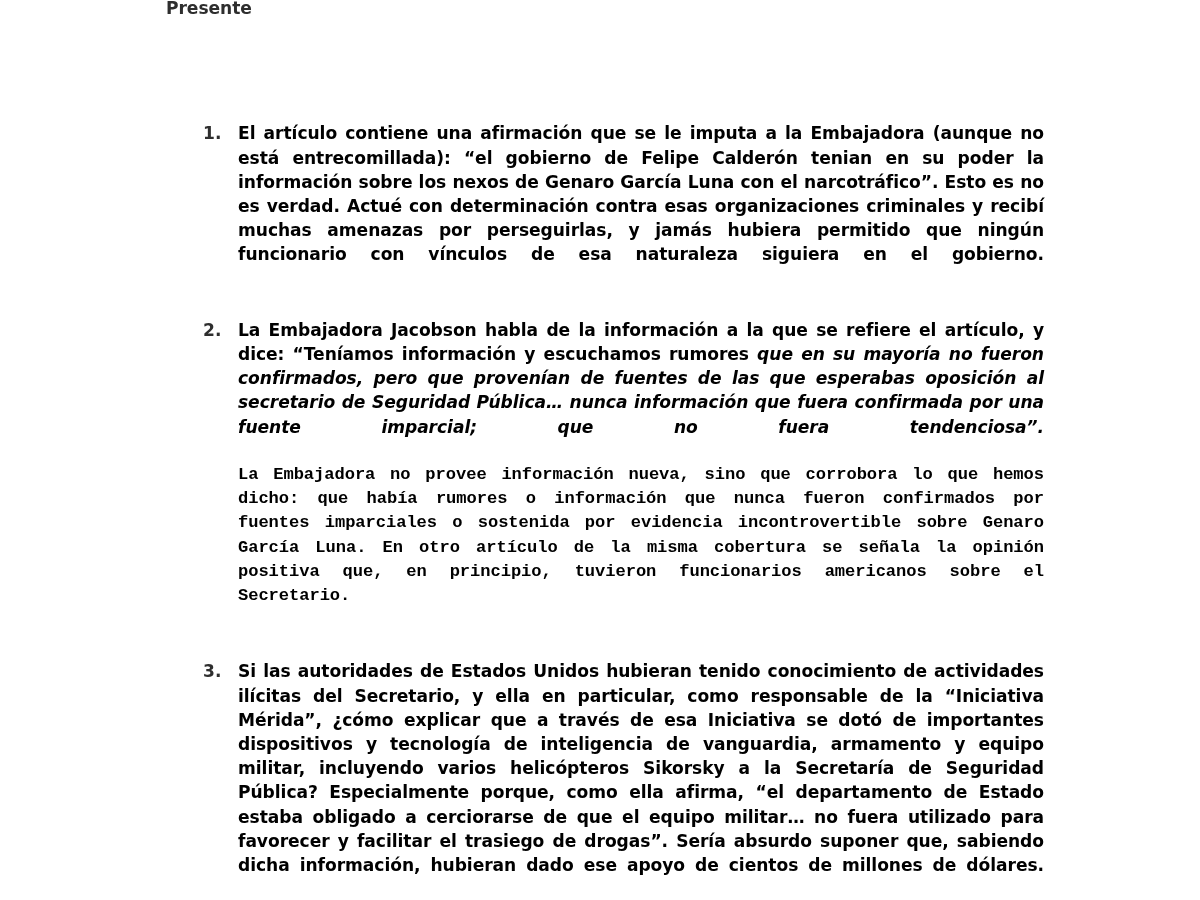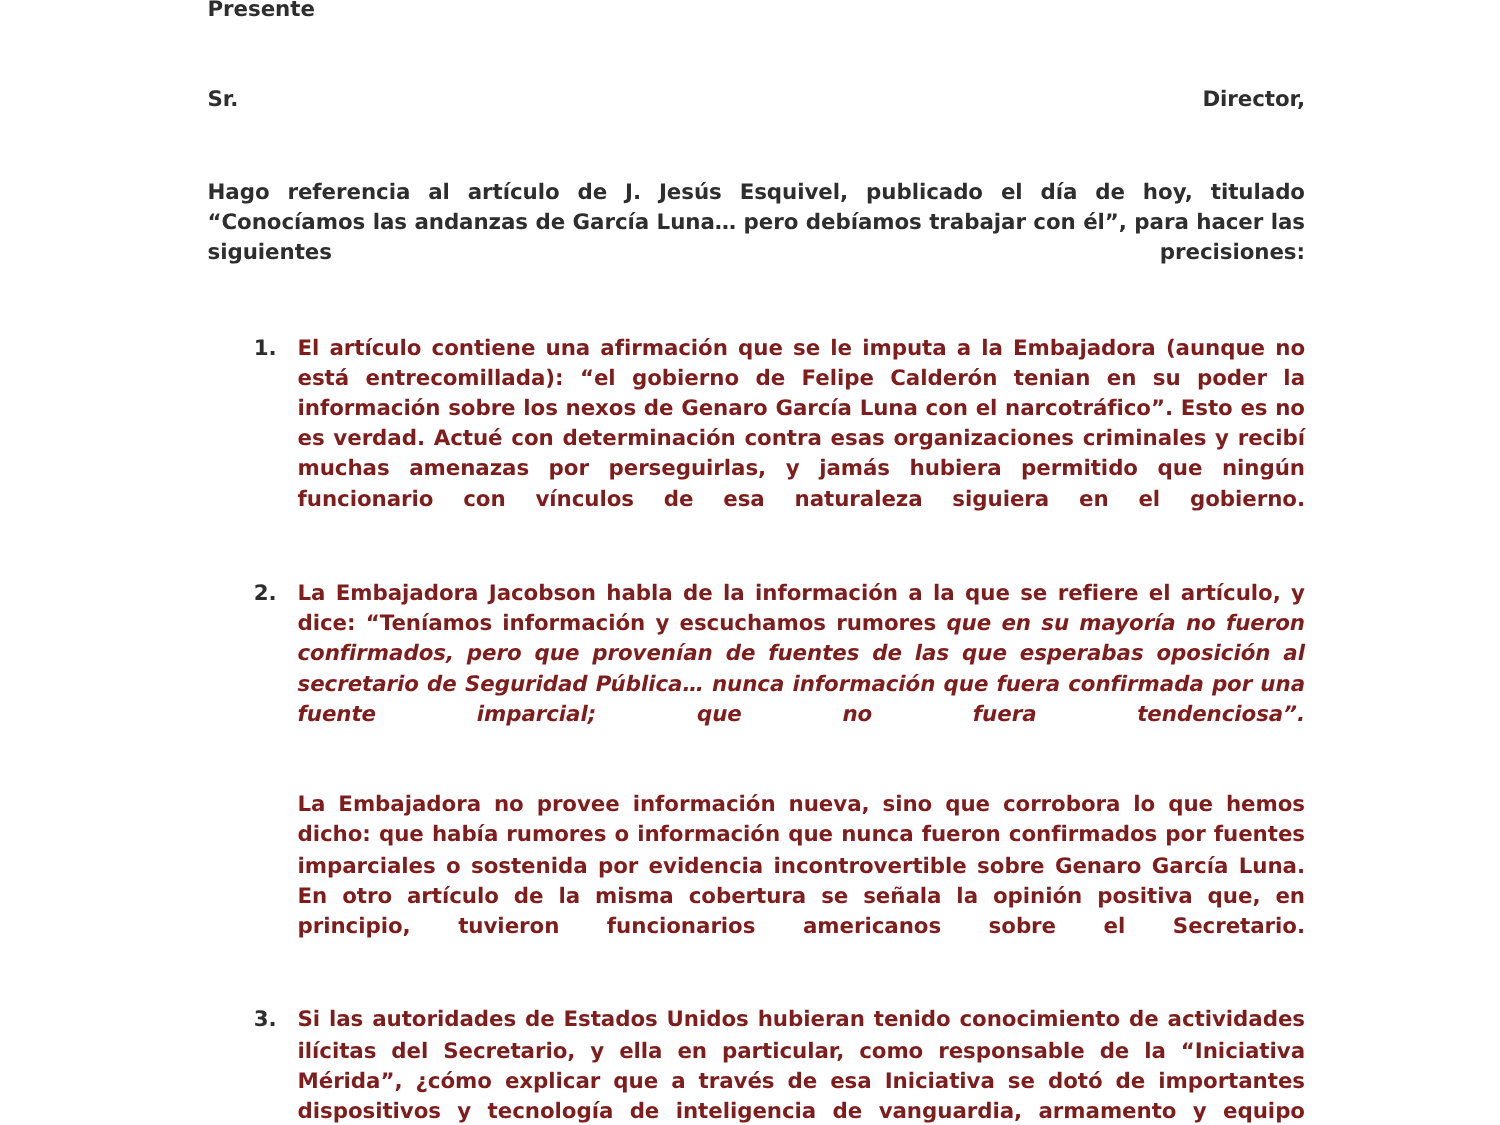--- a/index.html
+++ b/index.html
@@ -77,24 +77,24 @@
     color: #2e2e2e;
   }
   .li-para {
     font-size: 17.1px;
     line-height: 24.2px;
     text-align: justify;
     text-justify: inter-word;
     font-weight: 600;
     letter-spacing: -0.05px;
     margin: 0;
-    color: #7f1d1d;
+    color: #000000;
   }
   .li-para + .li-para {
-    margin-top: 24px;
+    font-family: Liberation Mono, monospace;
   }
 
   
   .para:after,
   .li-para:after {
     content: "";
     display: inline-block;
     width: 100%;
   }
 
@@ -105,25 +105,23 @@
 </head>
 <body>
 
 <div class="page">
   <div class="doc-body">
 
     <p class="para salutation">Presente</p>
 
     <div class="spacer-sm"></div>
 
-    <p class="para salutation">Sr. Director,</p>
 
     <div class="spacer-md"></div>
 
-    <p class="para">Hago referencia al artículo de J. Jesús Esquivel, publicado el día de hoy, titulado “Conocíamos las andanzas de García Luna… pero debíamos trabajar con él”, para hacer las siguientes precisiones:</p>
 
     <div class="spacer-lg"></div>
 
     <ol class="numlist" id="numbered-list">
         <li>
           <span class="li-marker">1.</span>
           <p class="li-para"><span>El artículo contiene una afirmación que se le imputa a la Embajadora (aunque no está entrecomillada): “el gobierno de Felipe Calderón tenian en su poder la información sobre los nexos de Genaro García Luna con el narcotráfico”. Esto es </span><b>no es verdad</b><span>. Actué con determinación contra esas organizaciones criminales y recibí muchas amenazas por perseguirlas, y jamás hubiera permitido que ningún funcionario con vínculos de esa naturaleza siguiera en el gobierno.</span></p>
         </li>
         <li>
           <span class="li-marker">2.</span>

